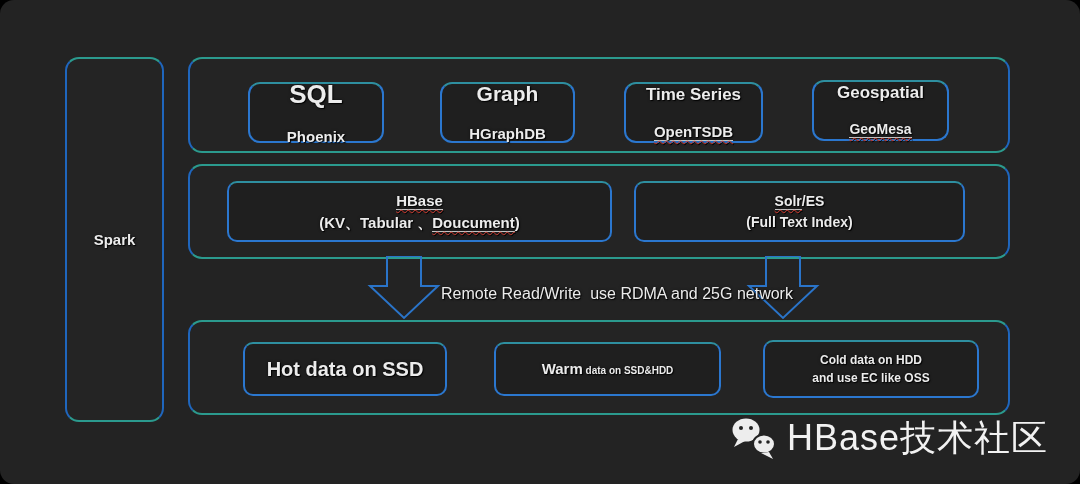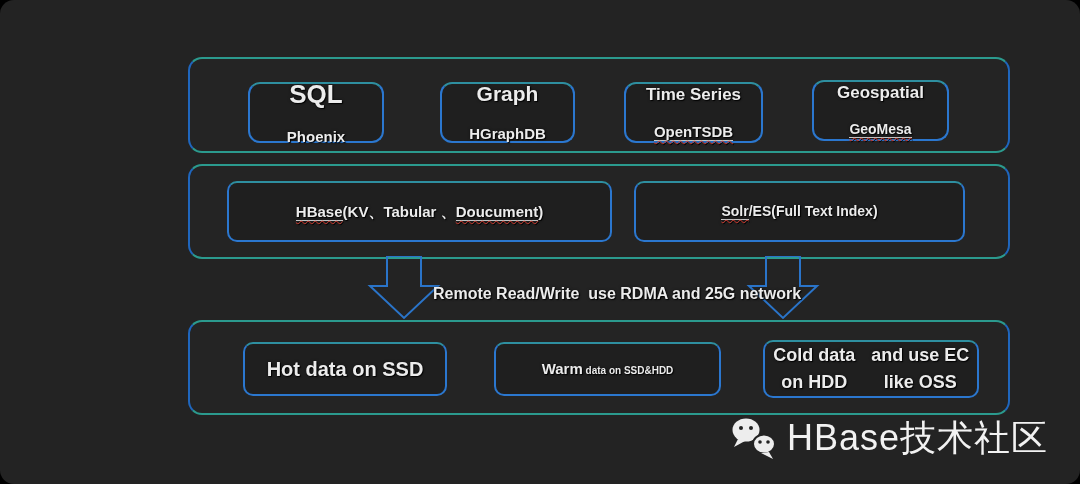--- a/index.html
+++ b/index.html
@@ -22,45 +22,48 @@
   }
   .mini-box{
     position:absolute;border:2px solid #2b77cf;border-top-color:#2e8fa0;border-radius:12px;
     background:#1f1f1f;display:flex;flex-direction:column;align-items:center;justify-content:center;
     text-align:center;line-height:1.25;
   }
   .mini-box .t{font-weight:bold;}
   .mini-box .s{font-weight:bold;font-size:15px;margin-top:18px;}
   .wide-box{
     position:absolute;border:2px solid #2b77cf;border-top-color:#2e8fa0;border-radius:10px;
-    background:#1f1f1f;display:flex;flex-direction:row;align-items:center;justify-content:center;
+    background:#1f1f1f;display:flex;flex-direction:column;align-items:center;justify-content:center;
     text-align:center;font-weight:bold;font-size:15px;line-height:1.45;
   }
   .misspell{
     border-bottom:1px solid rgba(235,235,235,.85);
     text-decoration:underline wavy #d23c32;
     text-decoration-thickness:1px;
     text-underline-offset:3px;
   }
   .caption{
     position:absolute;left:412px;top:285px;width:410px;text-align:center;
-    font-weight:bold;font-size:16px;white-space:pre;
+    font-weight:normal;font-size:16px;white-space:pre;
   }
   .arrow{position:absolute;width:76px;height:64px;}
   .brand{
     position:absolute;right:32px;top:414px;display:flex;align-items:center;gap:6px;
   }
   .brand .name{font-size:36px;font-weight:500;color:#f2f2f2;letter-spacing:1px;}
   .sub-small{font-size:10px;font-weight:bold;}
 </style>
 </head>
 <body>
 
 <div class="stage">
 
+  <div class="spark-box txt">
+    <span>Spark</span>
+  </div>
 
   <div class="container" style="left:188px;top:57px;width:818px;height:92px;"></div>
 
   <div class="mini-box" style="left:248px;top:82px;width:132px;height:57px;">
     <div class="t txt" style="font-size:26px;">SQL</div>
     <div class="s txt">Phoenix</div>
   </div>
 
   <div class="mini-box" style="left:440px;top:82px;width:131px;height:57px;">
     <div class="t txt" style="font-size:21px;">Graph</div>
@@ -101,21 +104,21 @@
   <div class="container" style="left:188px;top:320px;width:818px;height:91px;"></div>
 
   <div class="wide-box txt" style="left:243px;top:342px;width:200px;height:50px;font-size:20px;">
     <div>Hot data on SSD</div>
   </div>
 
   <div class="wide-box txt" style="left:494px;top:342px;width:223px;height:50px;">
     <div><span>Warm</span><span class="sub-small"> data on SSD&amp;HDD</span></div>
   </div>
 
-  <div class="wide-box txt" style="left:763px;top:340px;width:212px;height:54px;font-size:18px;line-height:1.5;">
+  <div class="wide-box txt" style="left:763px;top:340px;width:212px;height:54px;font-size:12px;line-height:1.5;">
     <div>Cold data on HDD</div>
     <div>and use EC like OSS</div>
   </div>
 
   <div class="brand">
     <svg width="52" height="44" viewBox="0 0 52 44">
       <g>
         <ellipse cx="17" cy="13" rx="13.5" ry="11.5" fill="#ededed"></ellipse>
         <polygon points="9,22 5,30 16,24" fill="#ededed"></polygon>
         <circle cx="12" cy="11" r="2" fill="#232323"></circle>

